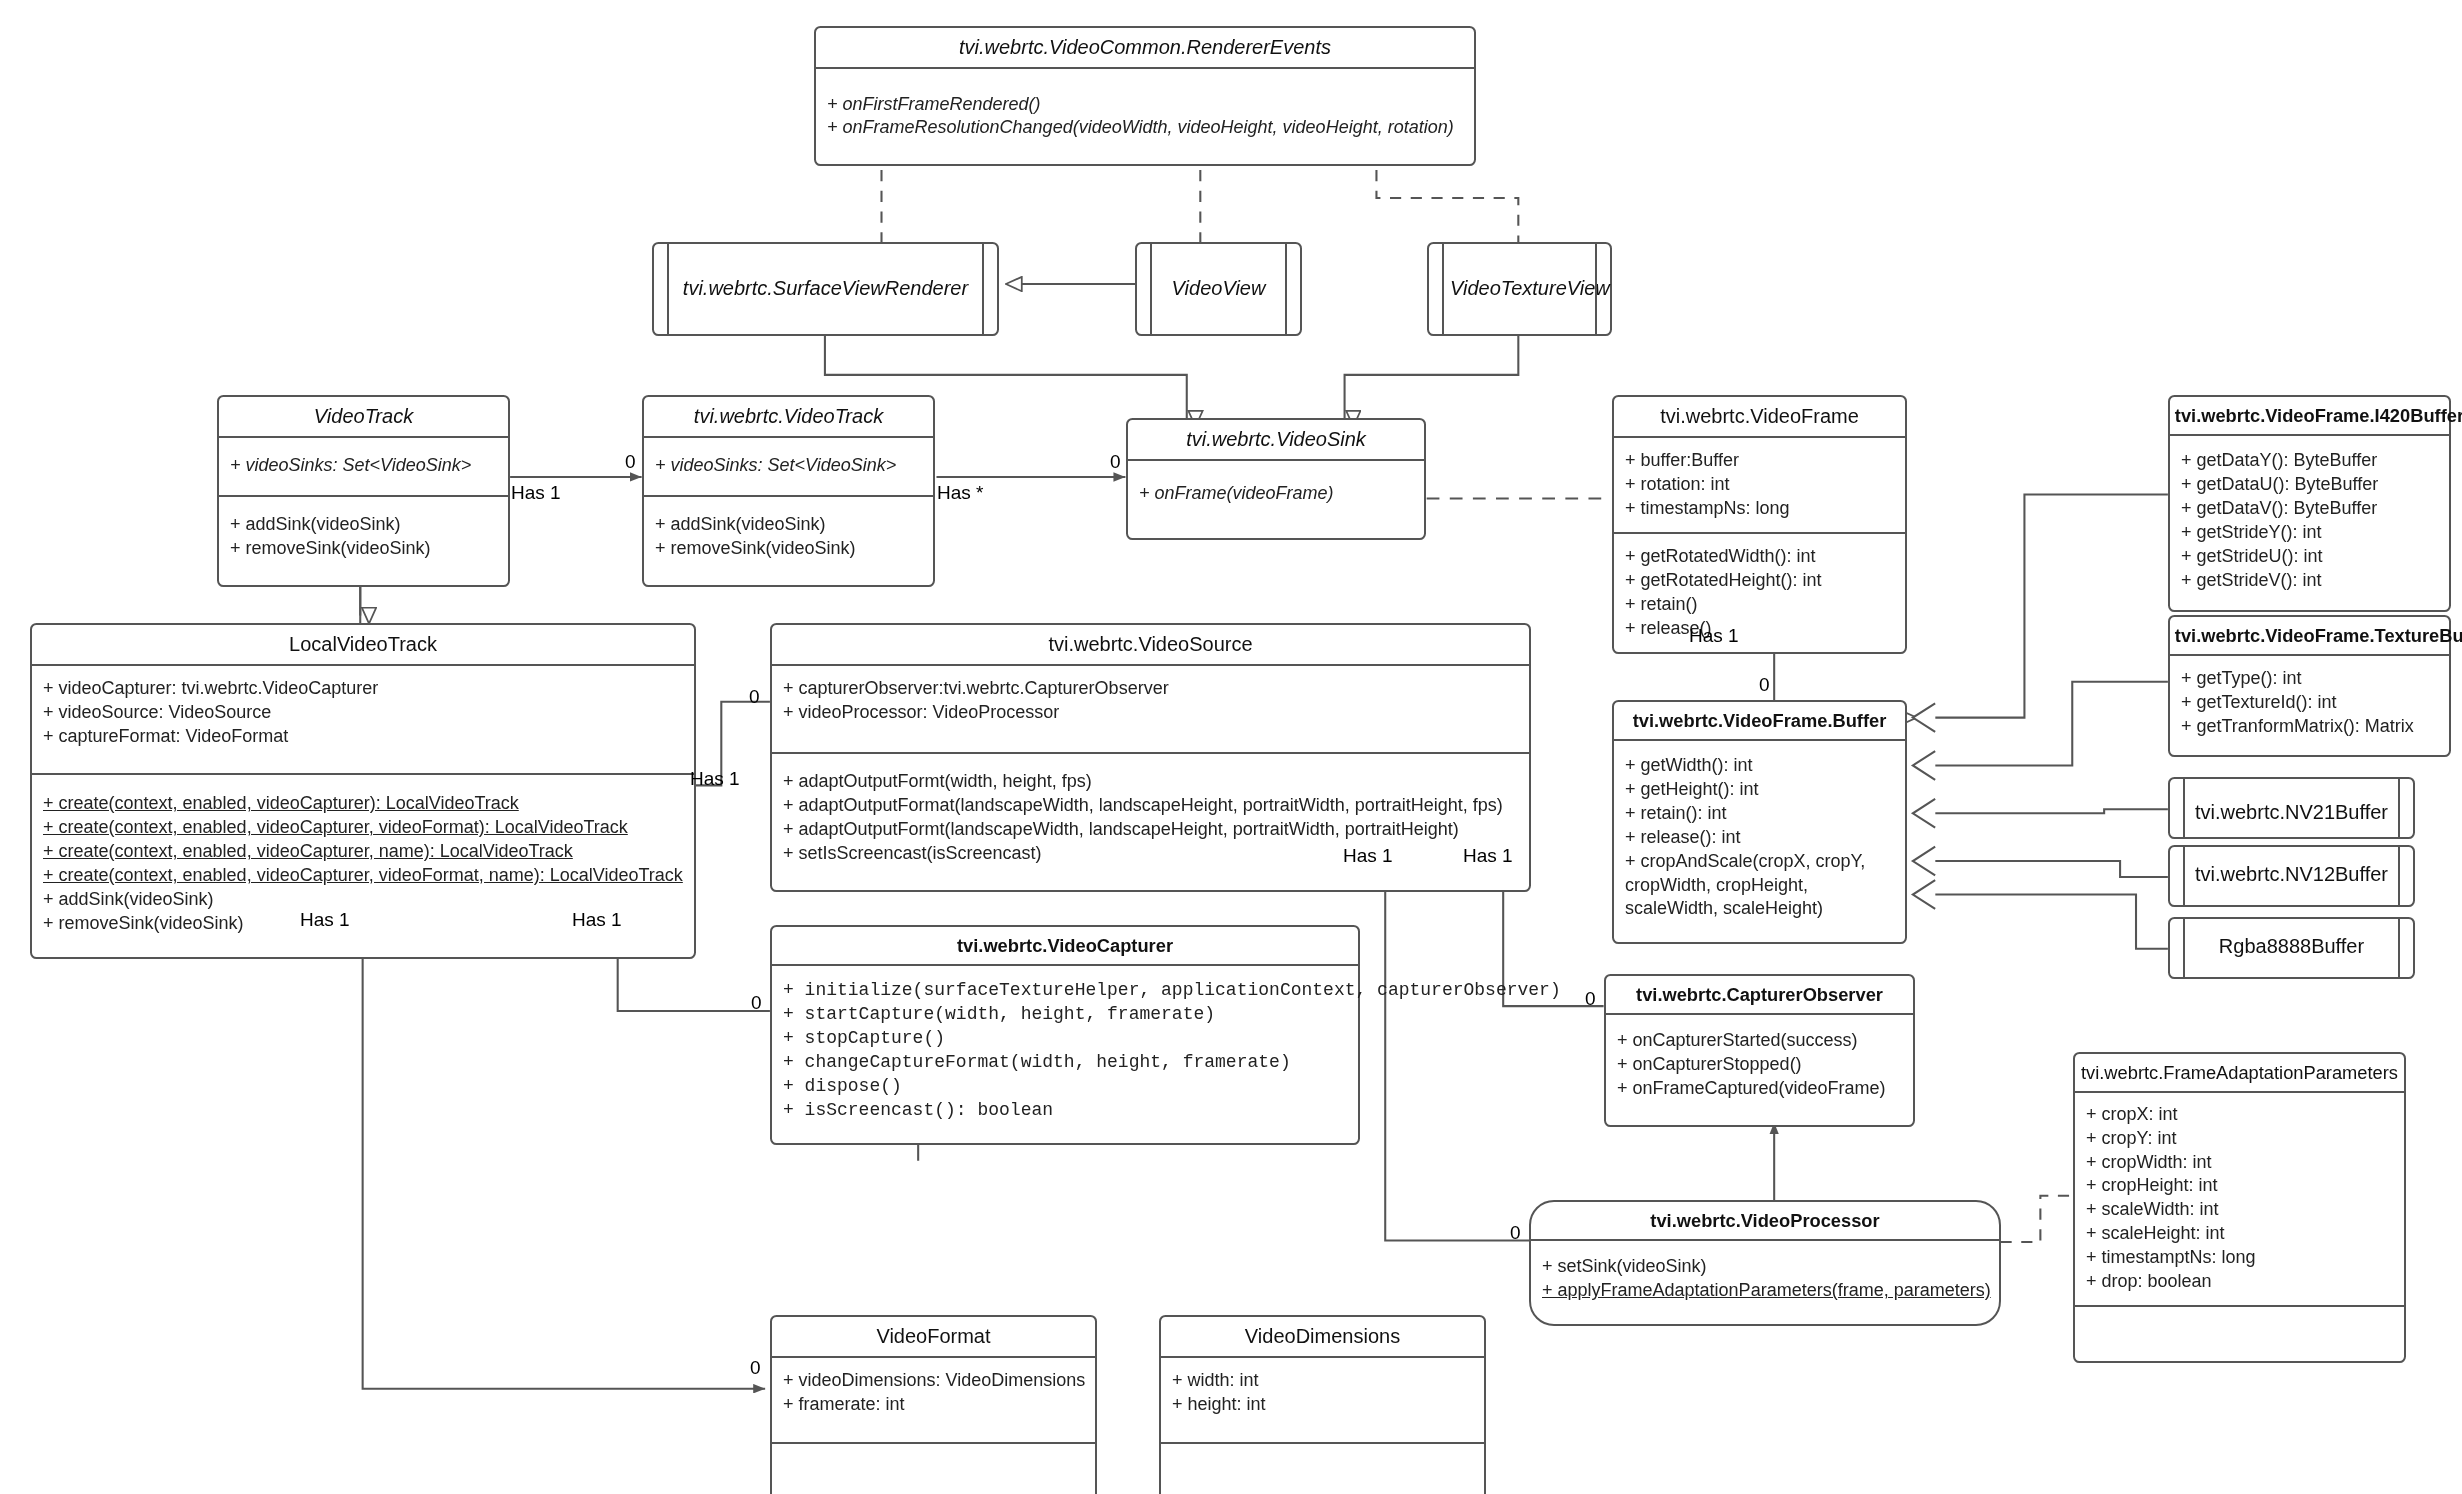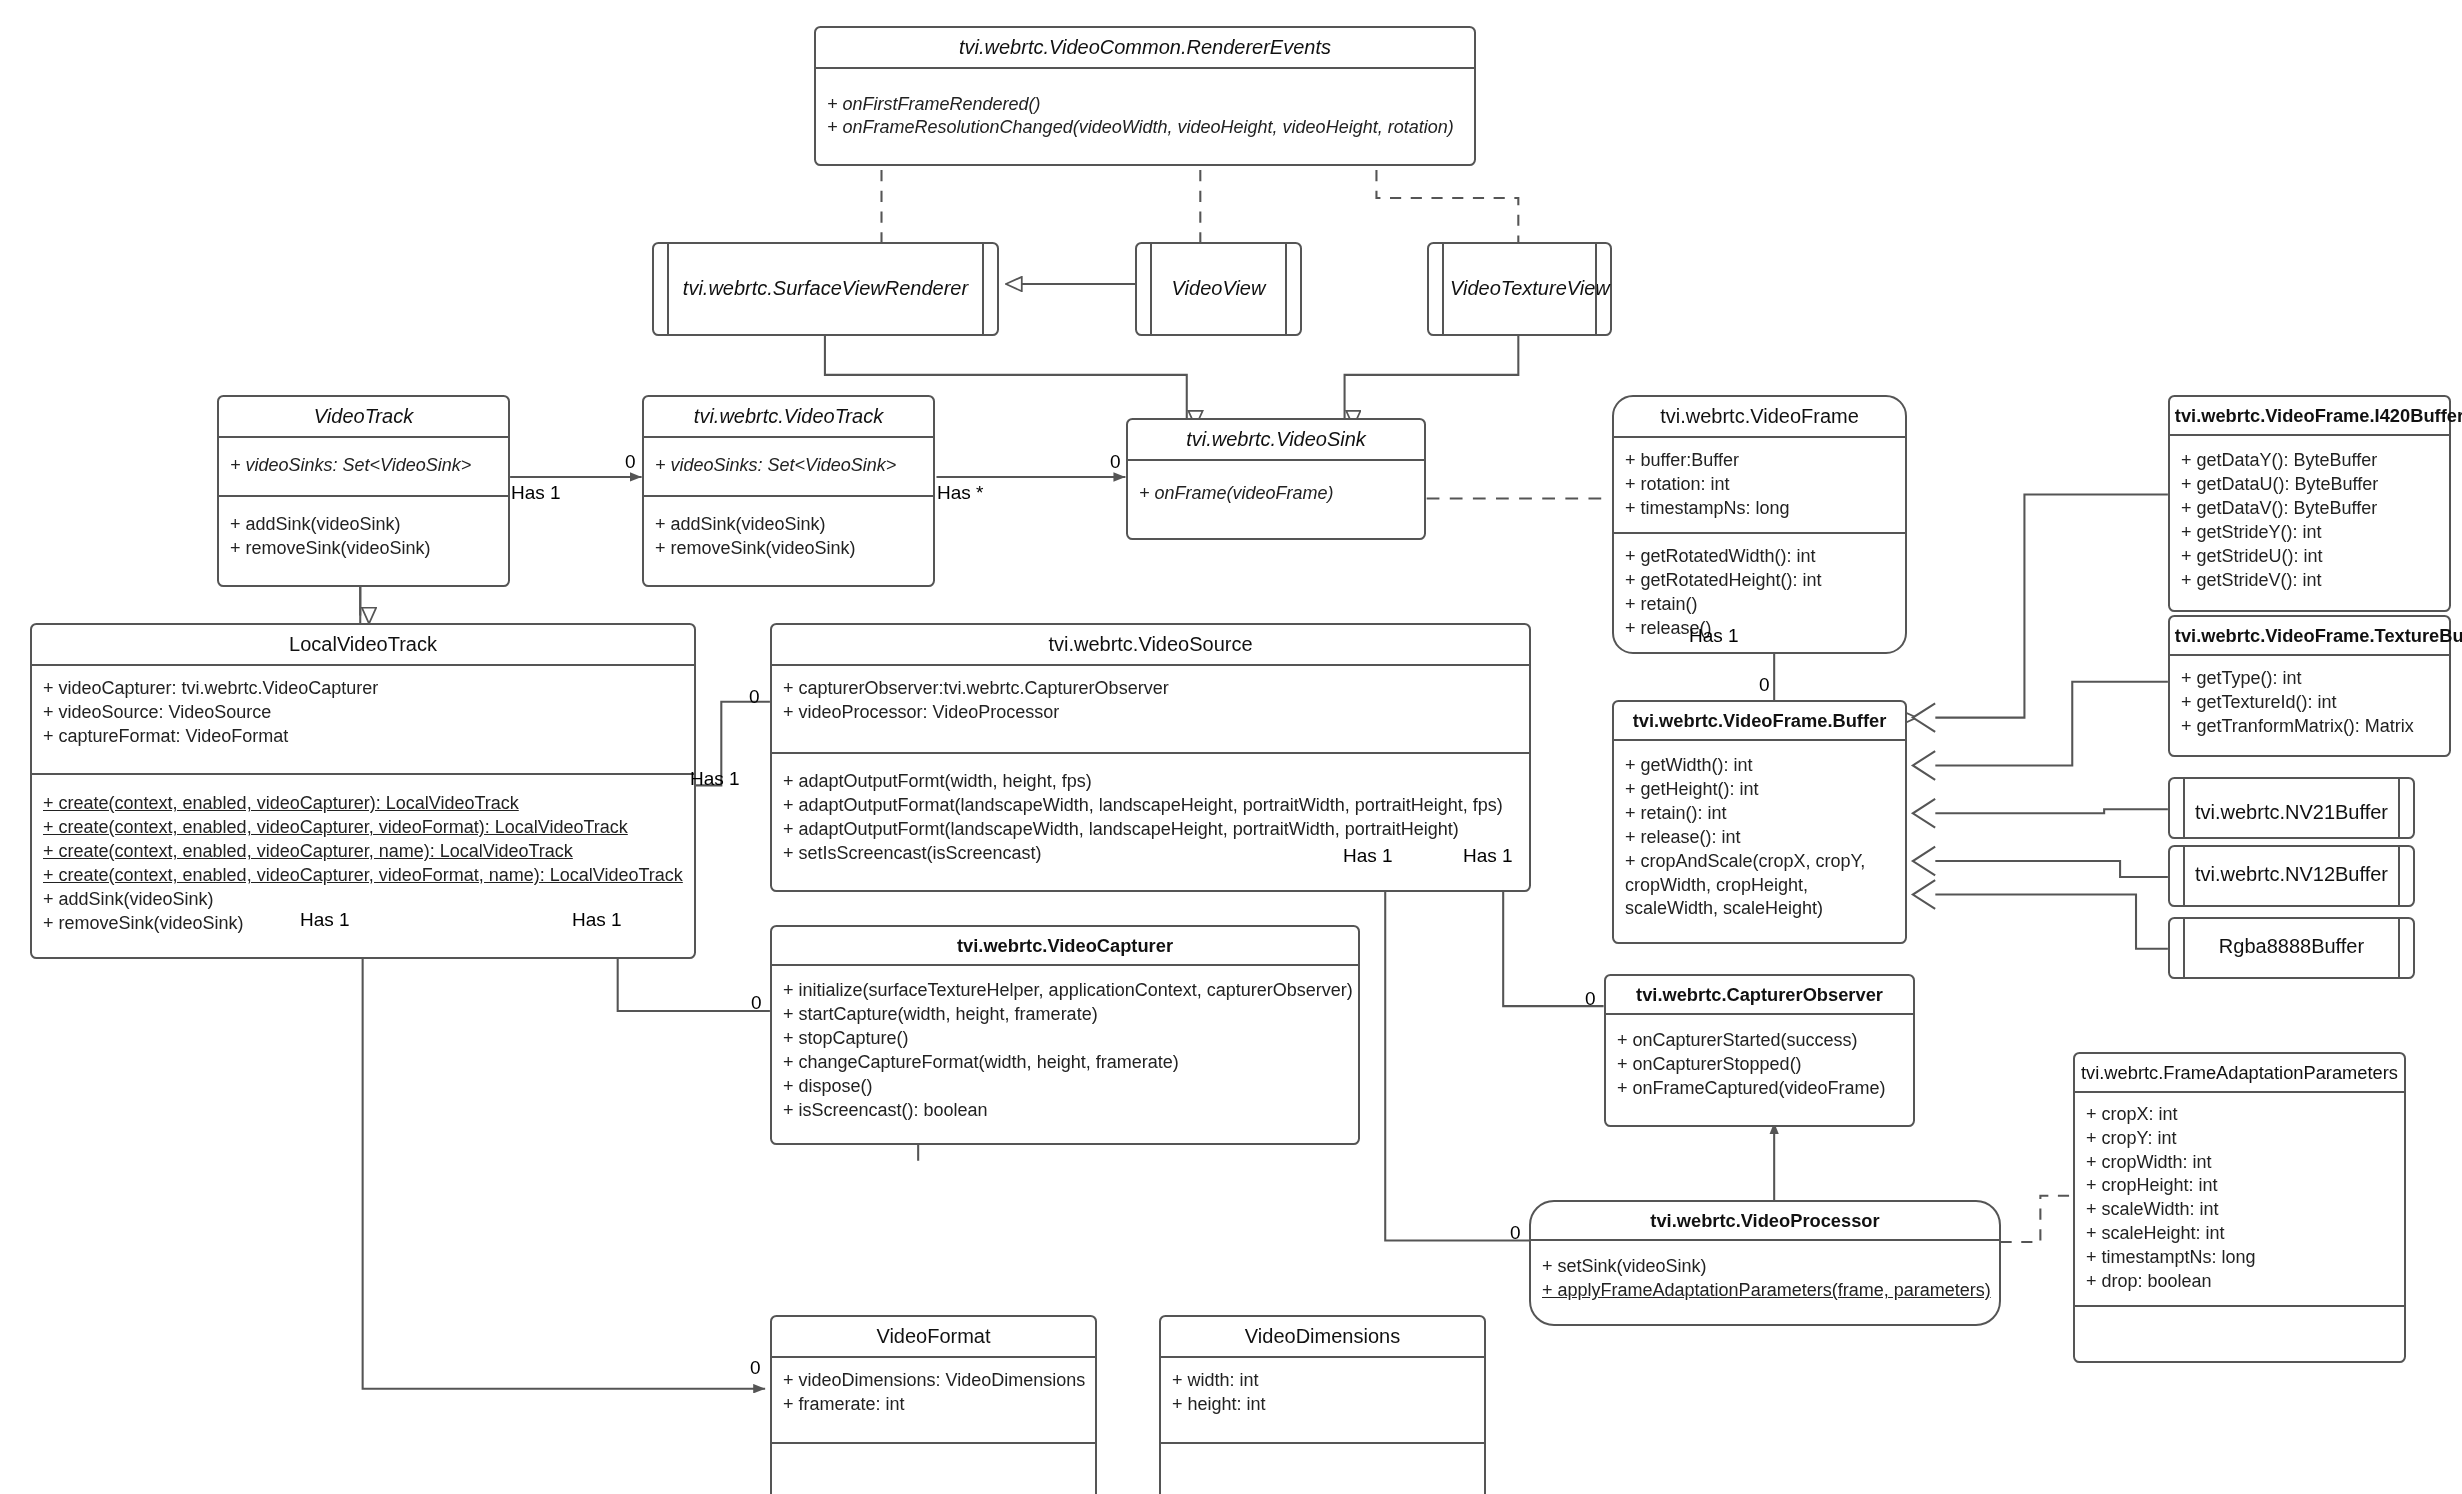--- a/index.html
+++ b/index.html
@@ -208,21 +208,21 @@
   </div>
 
   <div class="uml" style="left:1126px; top:418px; width:300px;">
     <div class="title italic">tvi.webrtc.VideoSink</div>
     <div class="sep"></div>
     <div class="compartment italic" style="padding-top:21px; padding-bottom:32px;">
       <div class="row">+ onFrame(videoFrame)</div>
     </div>
   </div>
 
-  <div class="uml" style="left:1612px; top:395px; width:295px;border-radius:21px;">
+  <div class="uml" style="left:1612px; top:395px; width:295px;">
     <div class="title">tvi.webrtc.VideoFrame</div>
     <div class="sep"></div>
     <div class="compartment">
       <div class="row">+ buffer:Buffer</div>
       <div class="row">+ rotation: int</div>
       <div class="row">+ timestampNs: long</div>
     </div>
     <div class="sep"></div>
     <div class="compartment">
       <div class="row">+ getRotatedWidth(): int</div>
@@ -310,21 +310,21 @@
       <div class="row">+ adaptOutputFormt(width, height, fps)</div>
       <div class="row">+ adaptOutputFormat(landscapeWidth, landscapeHeight, portraitWidth, portraitHeight, fps)</div>
       <div class="row">+ adaptOutputFormt(landscapeWidth, landscapeHeight, portraitWidth, portraitHeight)</div>
       <div class="row">+ setIsScreencast(isScreencast)</div>
     </div>
   </div>
 
   <div class="uml" style="left:770px; top:925px; width:590px;">
     <div class="title bold">tvi.webrtc.VideoCapturer</div>
     <div class="sep"></div>
-    <div class="compartment" style="padding-top:12.8px; padding-bottom:21px;">
+    <div class="compartment" style="padding-top:12.8px; padding-bottom:21px;font-family:Liberation Mono, monospace;">
       <div class="row">+ initialize(surfaceTextureHelper, applicationContext, capturerObserver)</div>
       <div class="row">+ startCapture(width, height, framerate)</div>
       <div class="row">+ stopCapture()</div>
       <div class="row">+ changeCaptureFormat(width, height, framerate)</div>
       <div class="row">+ dispose()</div>
       <div class="row">+ isScreencast(): boolean</div>
     </div>
   </div>
 
 

